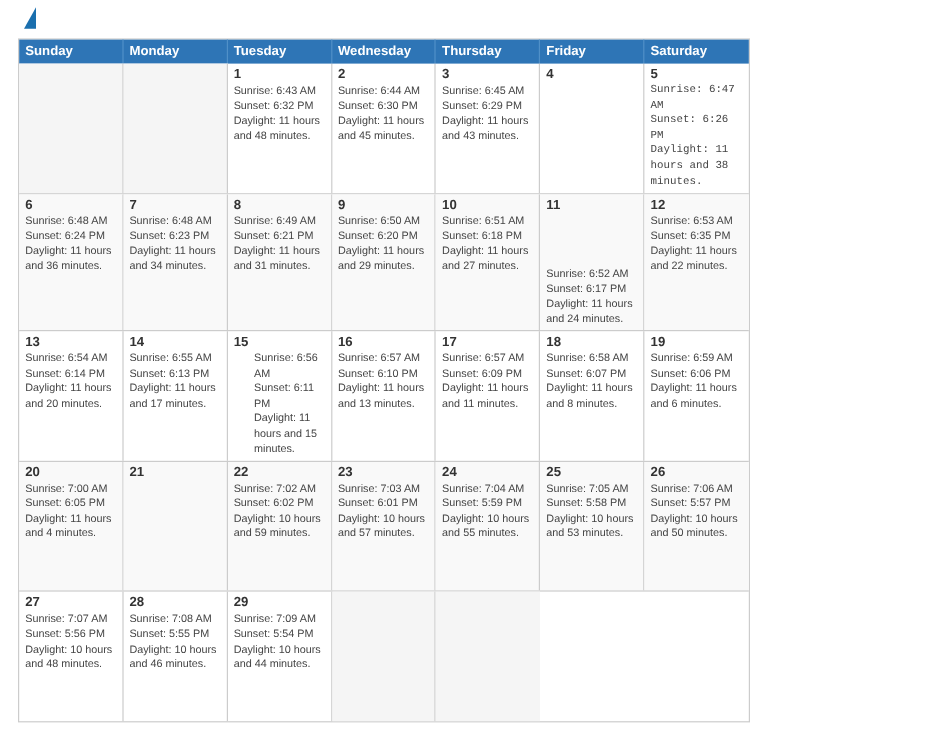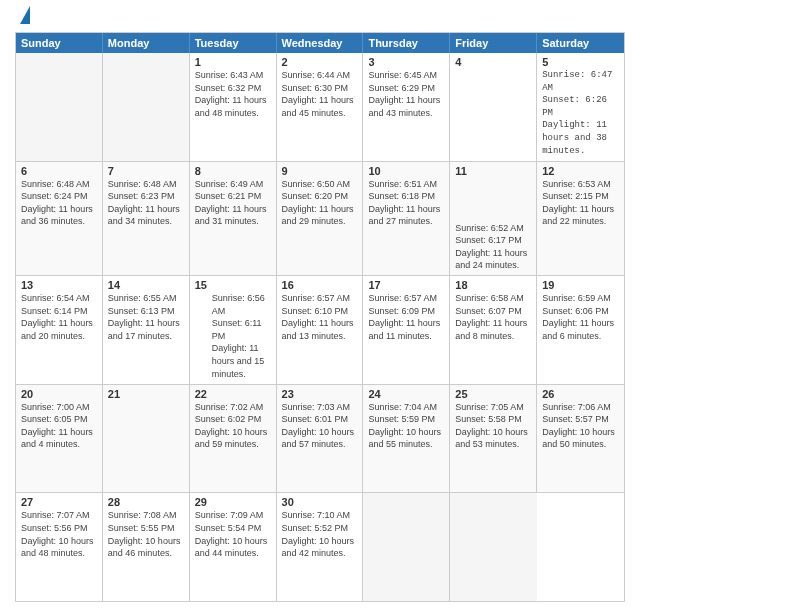--- a/index.html
+++ b/index.html
@@ -207,21 +207,21 @@
           </div>
           <div class="cal-cell shaded">
             <div class="day-num">11</div>
             <div class="day-info" style="white-space: pre-line; margin-top: 45px;">Sunrise: 6:52 AM
 Sunset: 6:17 PM
 Daylight: 11 hours and 24 minutes.</div>
           </div>
           <div class="cal-cell shaded">
             <div class="day-num">12</div>
             <div class="day-info" style="white-space: pre-line;">Sunrise: 6:53 AM
-Sunset: 2:15 PM
+Sunset: 6:35 PM
 Daylight: 11 hours and 22 minutes.</div>
           </div>
         </div>
         <div class="cal-row">
           <div class="cal-cell">
             <div class="day-num">13</div>
             <div class="day-info" style="white-space: pre-line;">Sunrise: 6:54 AM
 Sunset: 6:14 PM
 Daylight: 11 hours and 20 minutes.</div>
           </div>
@@ -314,25 +314,19 @@
             <div class="day-num">28</div>
             <div class="day-info" style="white-space: pre-line;">Sunrise: 7:08 AM
 Sunset: 5:55 PM
 Daylight: 10 hours and 46 minutes.</div>
           </div>
           <div class="cal-cell">
             <div class="day-num">29</div>
             <div class="day-info" style="white-space: pre-line;">Sunrise: 7:09 AM
 Sunset: 5:54 PM
 Daylight: 10 hours and 44 minutes.</div>
-          </div>
-          <div class="cal-cell">
-            <div class="day-num">30</div>
-            <div class="day-info" style="white-space: pre-line;">Sunrise: 7:10 AM
-Sunset: 5:52 PM
-Daylight: 10 hours and 42 minutes.</div>
           </div>
           <div class="cal-cell empty"></div>
           <div class="cal-cell empty"></div>
         </div>
       </div>
   </div>
 </div>
 
 </body></html>

